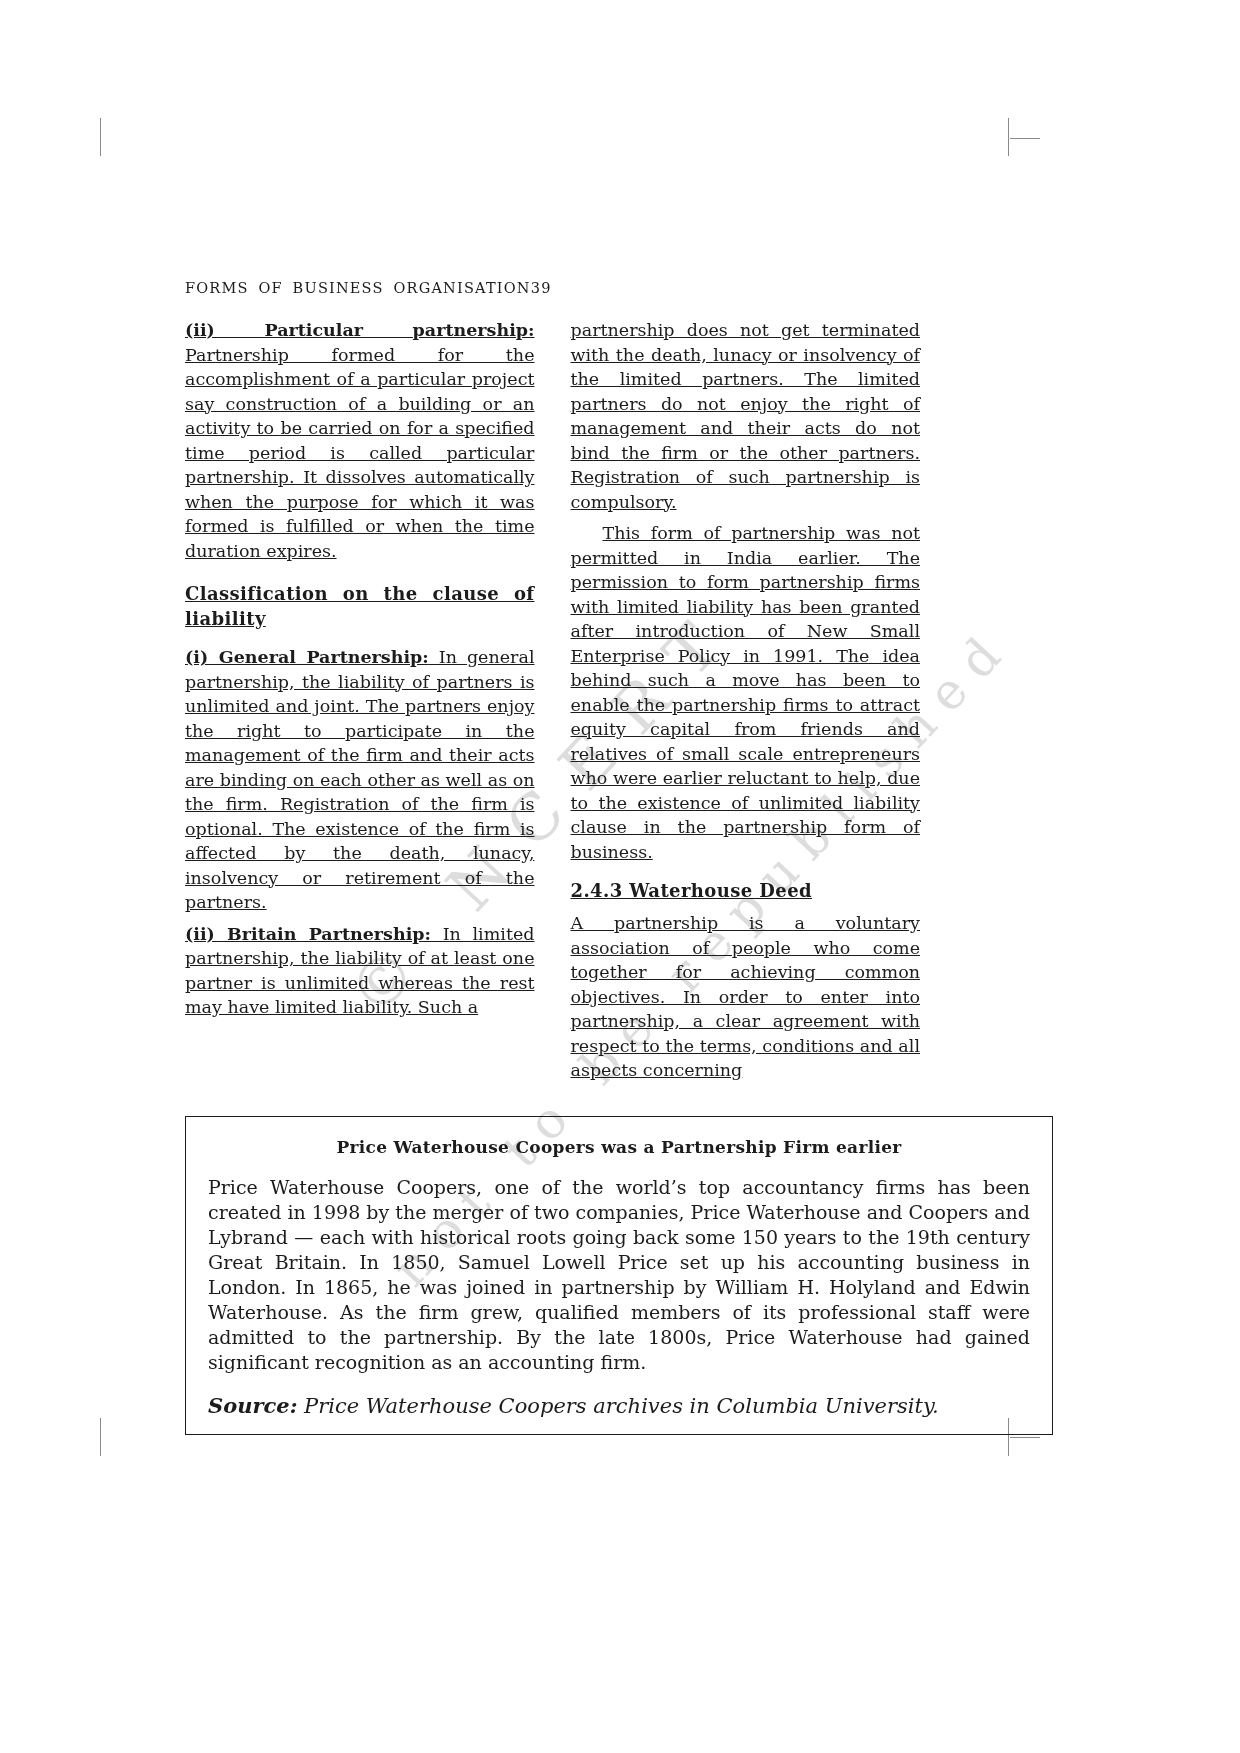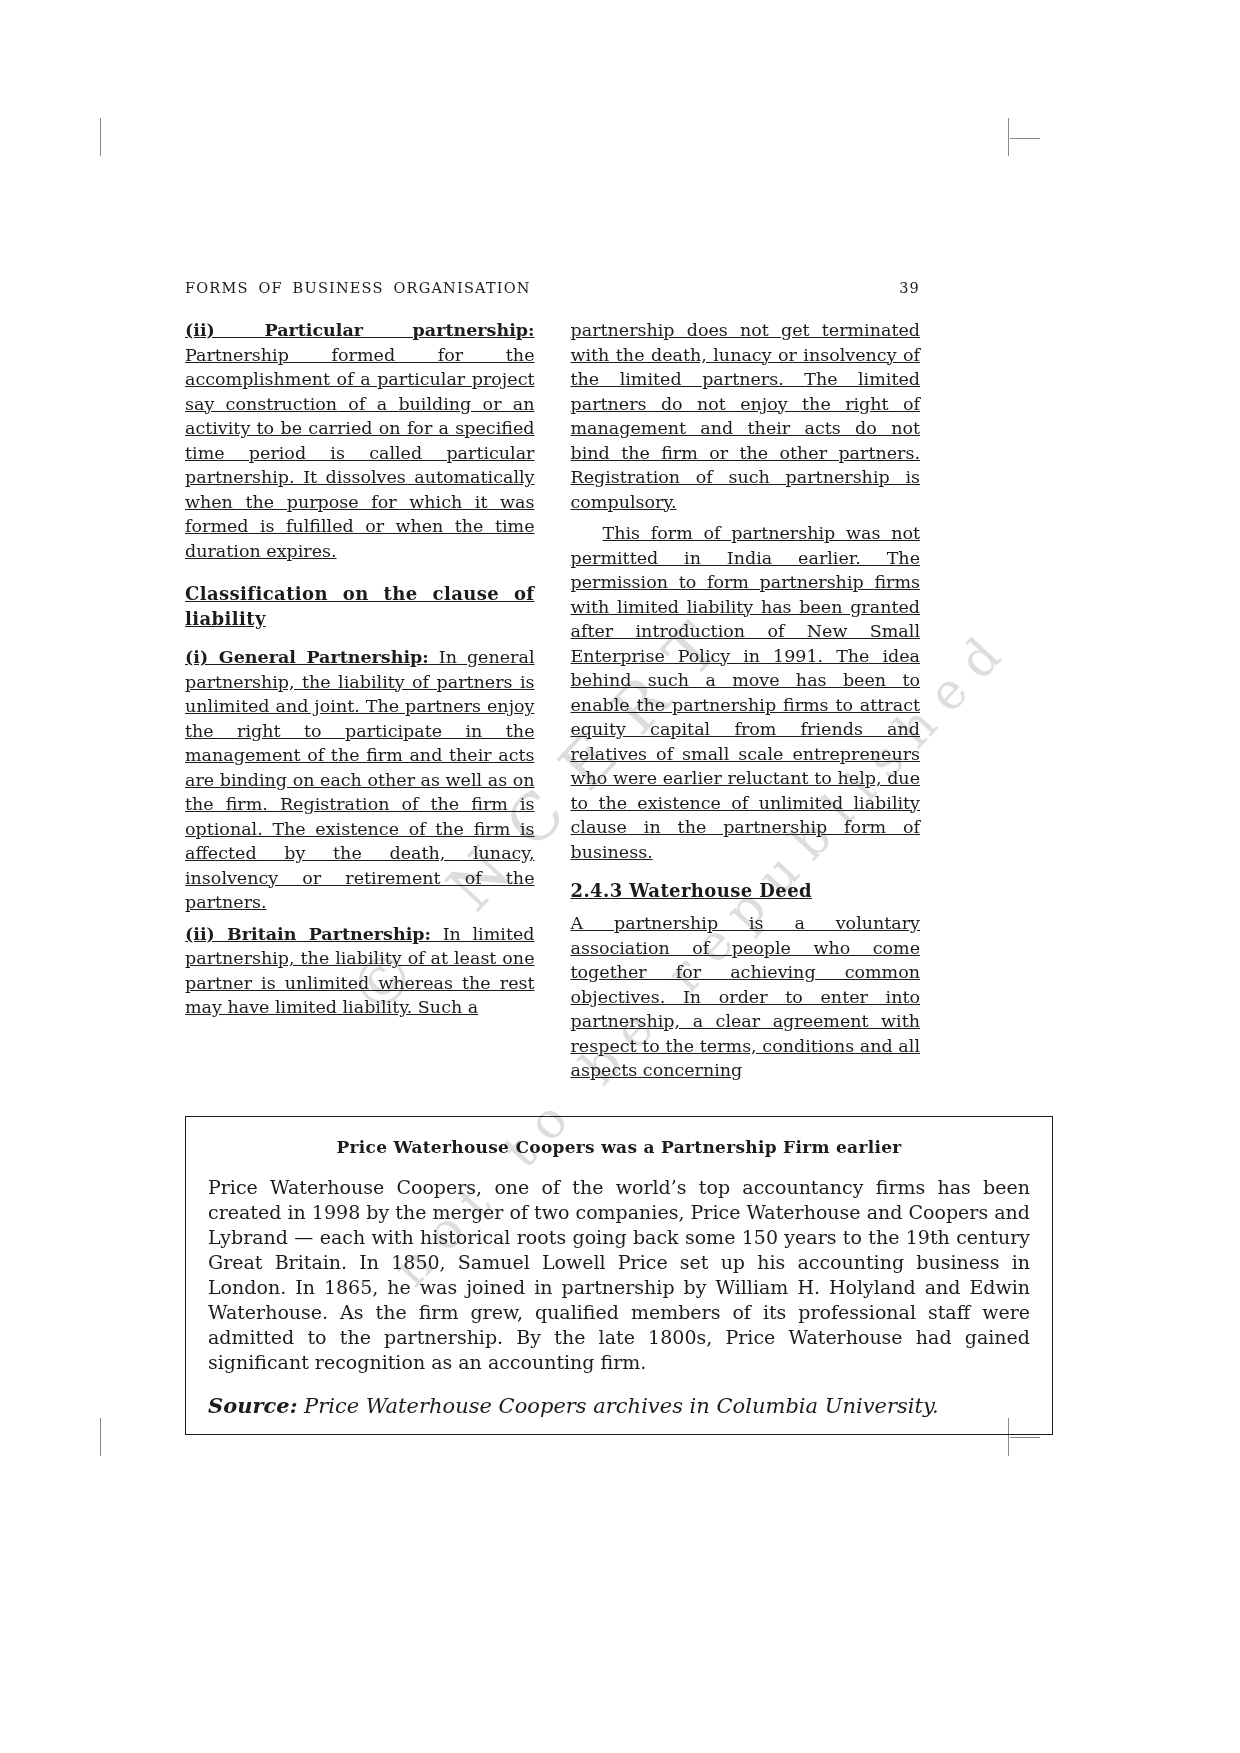--- a/index.html
+++ b/index.html
@@ -36,21 +36,20 @@
 
   .content {
     position: absolute;
     left: 185px;
     top: 280px;
     width: 735px;
   }
 
   .running-head {
     display: flex;
-    justify-content: space-between;
     align-items: baseline;
     font-size: 14.5px;
     letter-spacing: 1.2px;
     word-spacing: 4px;
     margin-bottom: 22px;
   }
 
   .columns {
     display: flex;
     gap: 36px;

